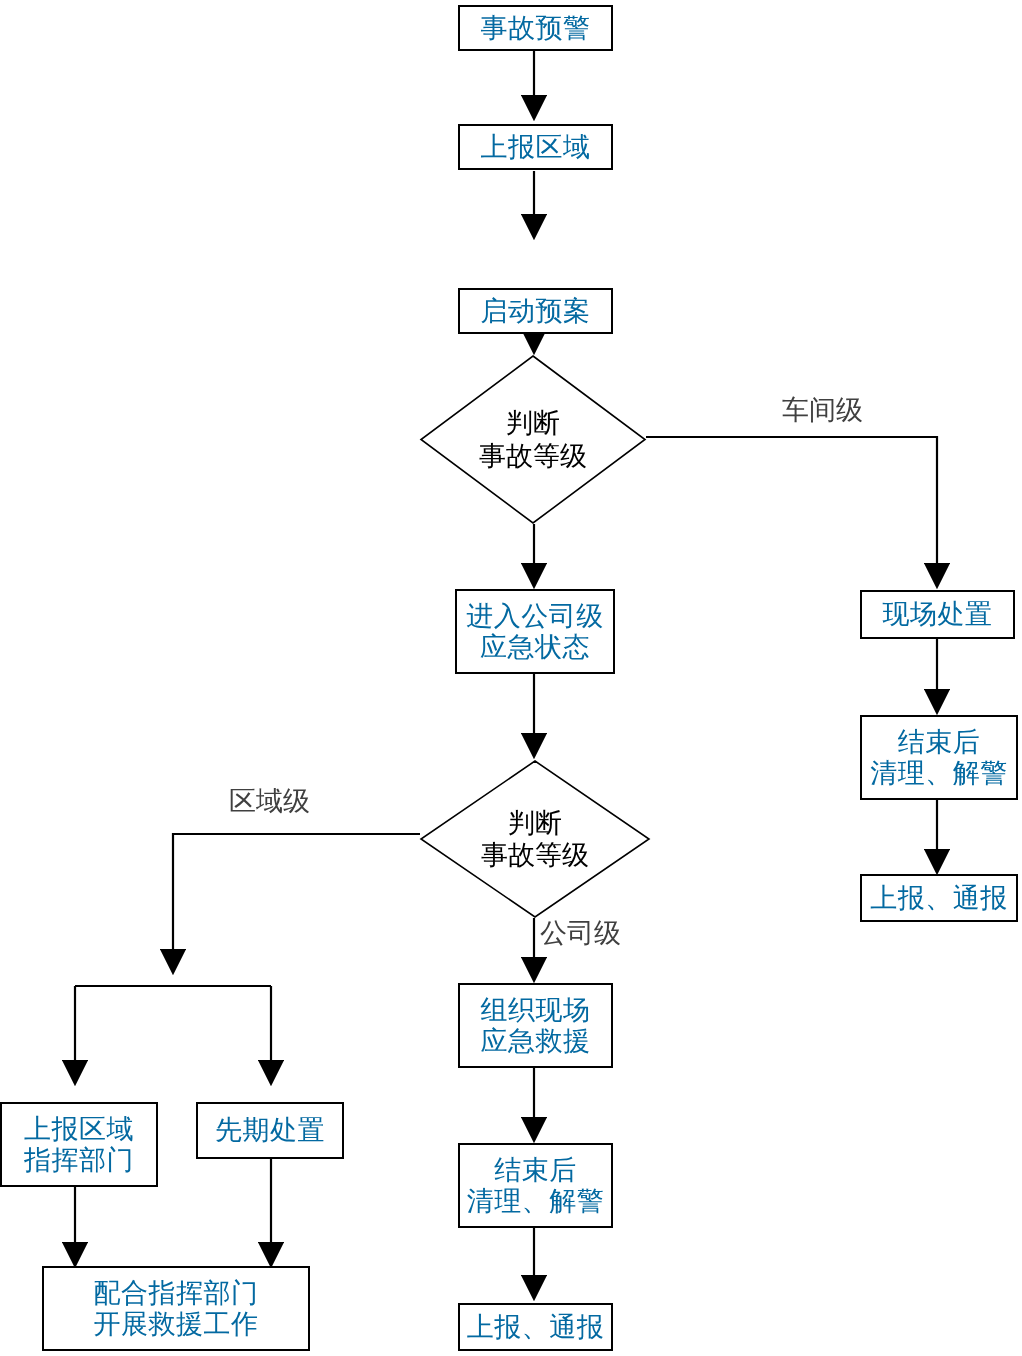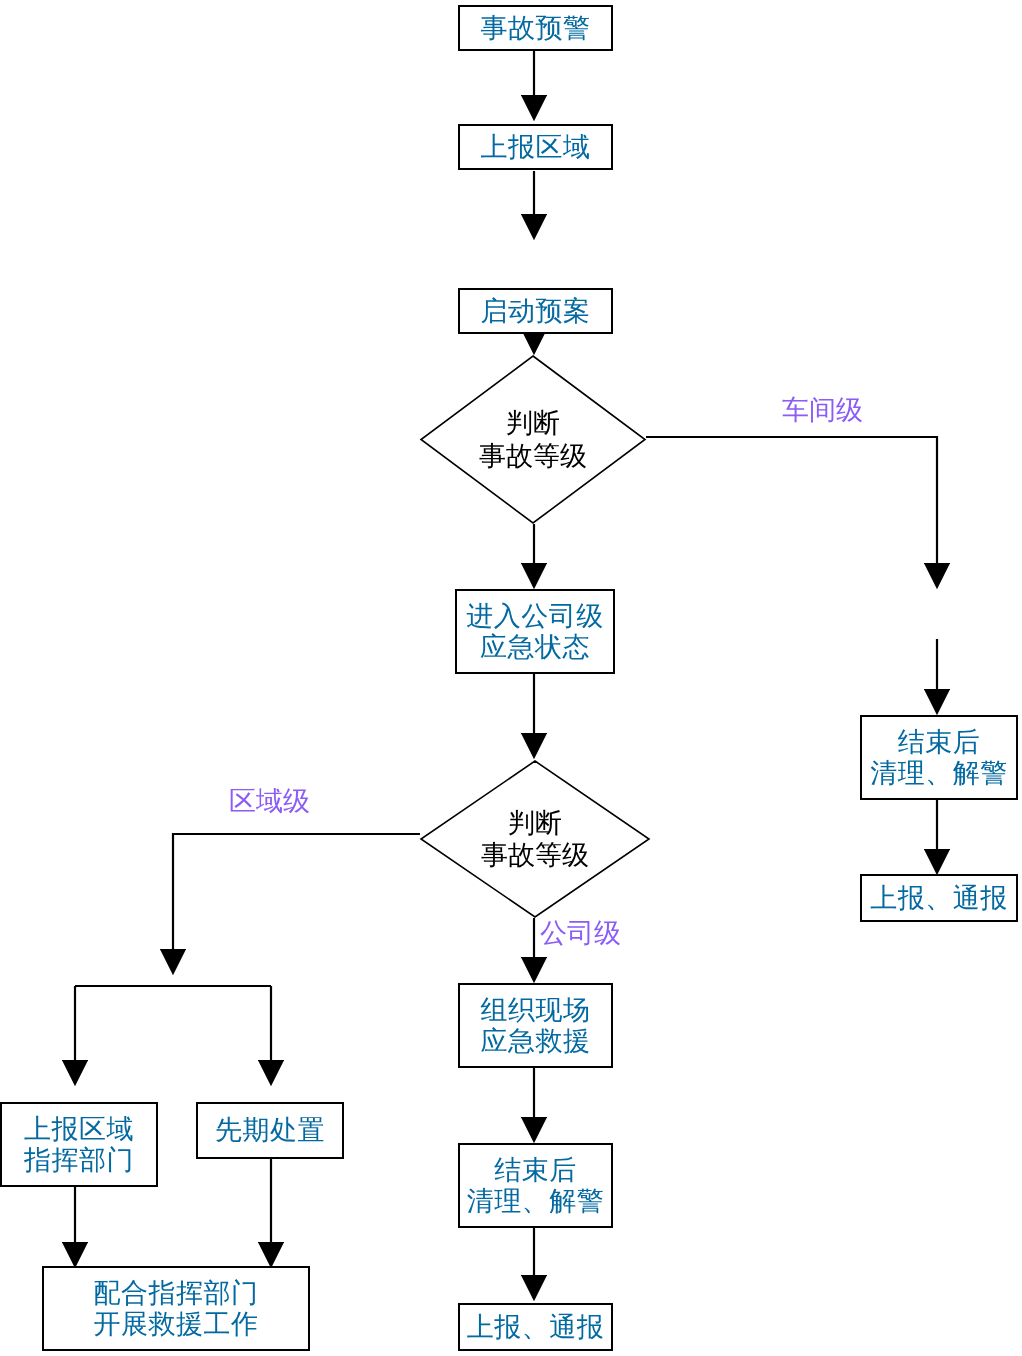--- a/index.html
+++ b/index.html
@@ -52,21 +52,21 @@
     flex-direction: column;
     align-items: center;
     justify-content: center;
     color: #000000;
     font-size: 27px;
     line-height: 1.2;
     white-space: nowrap;
   }
   .edge-label {
     position: absolute;
-    color: #8b5cf6;
+    color: #404040;
     font-size: 27px;
     white-space: nowrap;
     line-height: 1;
   }
   .connlayer {
     position: absolute;
     left: 0;
     top: 0;
     width: 1022px;
     height: 1356px;
@@ -164,20 +164,23 @@
 
   <div class="node" style="left:458px; top:1143px; width:155px; height:85px;">
     <span class="ln">结束后</span>
     <span class="ln">清理、解警</span>
   </div>
 
   <div class="node" style="left:458px; top:1303px; width:155px; height:48px;">
     <span class="ln">上报、通报</span>
   </div>
 
+  <div class="node" style="left:860px; top:590px; width:155px; height:49px;">
+    <span class="ln">现场处置</span>
+  </div>
 
   <div class="node" style="left:860px; top:715px; width:158px; height:85px;">
     <span class="ln">结束后</span>
     <span class="ln">清理、解警</span>
   </div>
 
   <div class="node" style="left:860px; top:874px; width:158px; height:48px;">
     <span class="ln">上报、通报</span>
   </div>
 

